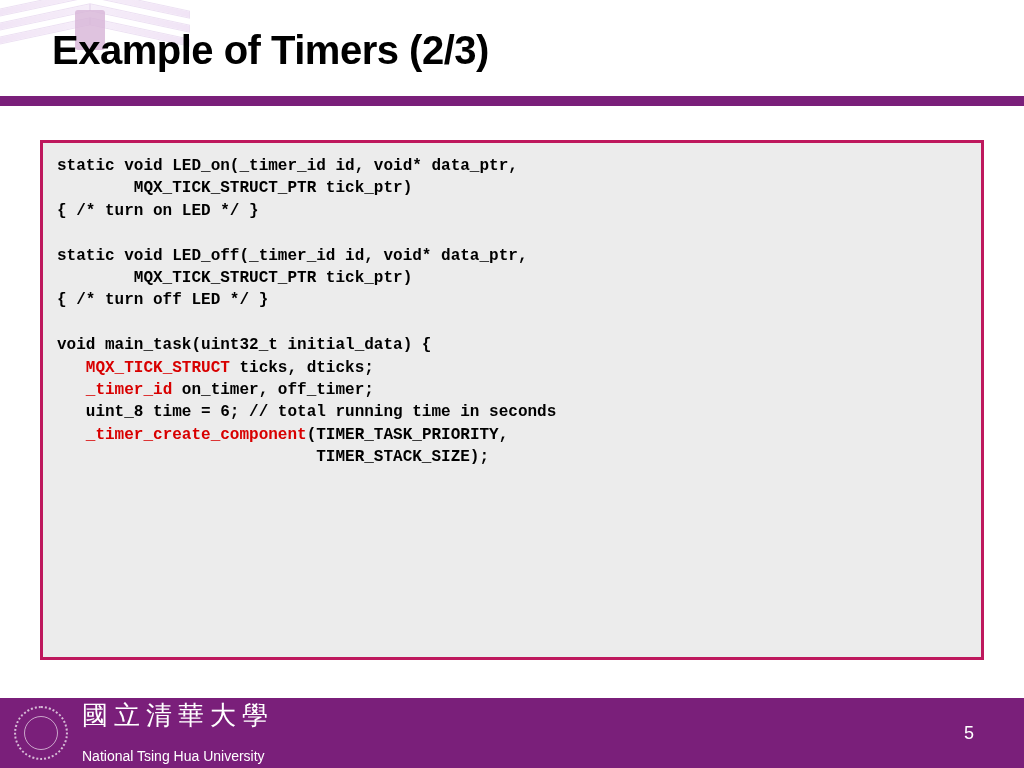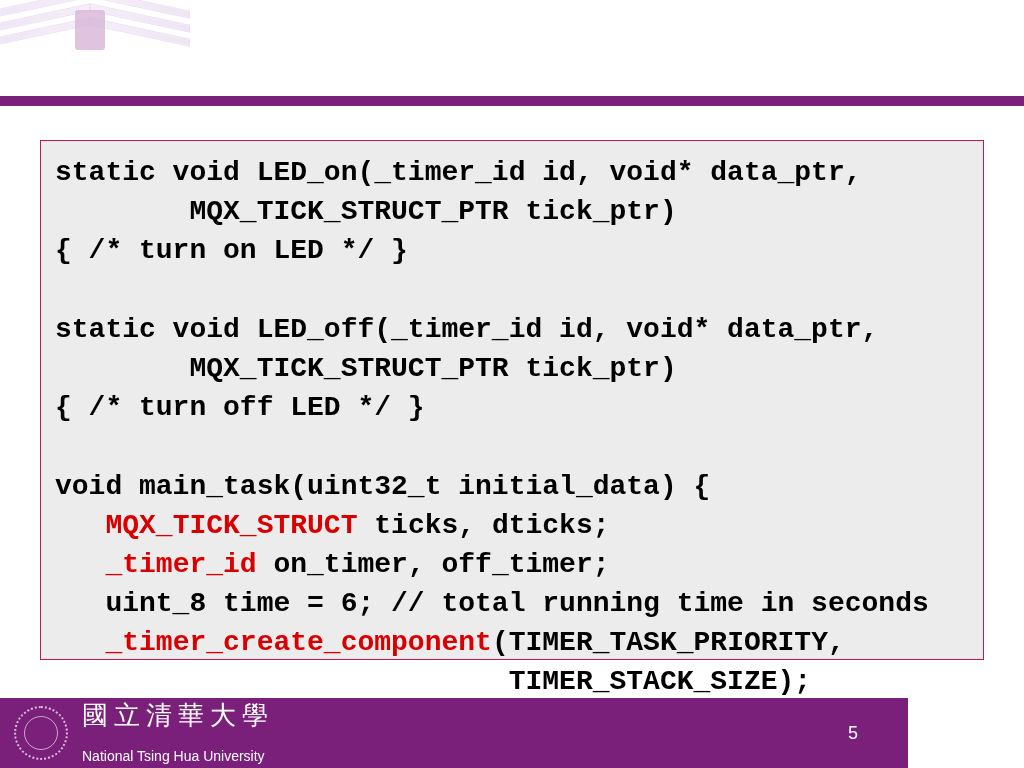--- a/index.html
+++ b/index.html
@@ -58,36 +58,36 @@
     background: #7a1f7a;
   }
 
   .code-box {
     position: absolute;
     top: 140px;
     left: 40px;
     width: 944px;
     height: 520px;
     background: #ececec;
-    border: 1px solid #be185d;
+    border: 3px solid #be185d;
     padding: 12px 14px;
     font-family: "Courier New", monospace;
-    font-size: 28px;
+    font-size: 16px;
     font-weight: 700;
     line-height: 1.4;
     color: #000;
     white-space: pre;
   }
   .red { color: #d80000; }
 
   .footer {
     position: absolute;
     bottom: 0;
     left: 0;
-    width: 908px;
+    width: 1024px;
     height: 70px;
     background: #7a1f7a;
     display: flex;
     align-items: center;
   }
   .footer-seal {
     width: 54px;
     height: 54px;
     margin-left: 14px;
     border-radius: 50%;
@@ -136,20 +136,21 @@
         <div class="stripe"></div>
     </div>
     <div class="wing wing-right">
       <div class="stripe"></div>
         <div class="stripe"></div>
         <div class="stripe"></div>
     </div>
     <div class="center-badge"></div>
   </div>
 
+  <h1 class="title">Example of Timers (2/3)</h1>
   <div class="title-underline"></div>
 
   <div class="code-box"><span>static void LED_on(_timer_id id, void* data_ptr,</span>
 <span>        MQX_TICK_STRUCT_PTR tick_ptr)</span>
 <span>{ /* turn on LED */ }</span>
 <span></span>
 <span>static void LED_off(_timer_id id, void* data_ptr,</span>
 <span>        MQX_TICK_STRUCT_PTR tick_ptr)</span>
 <span>{ /* turn off LED */ }</span>
 <span></span>

